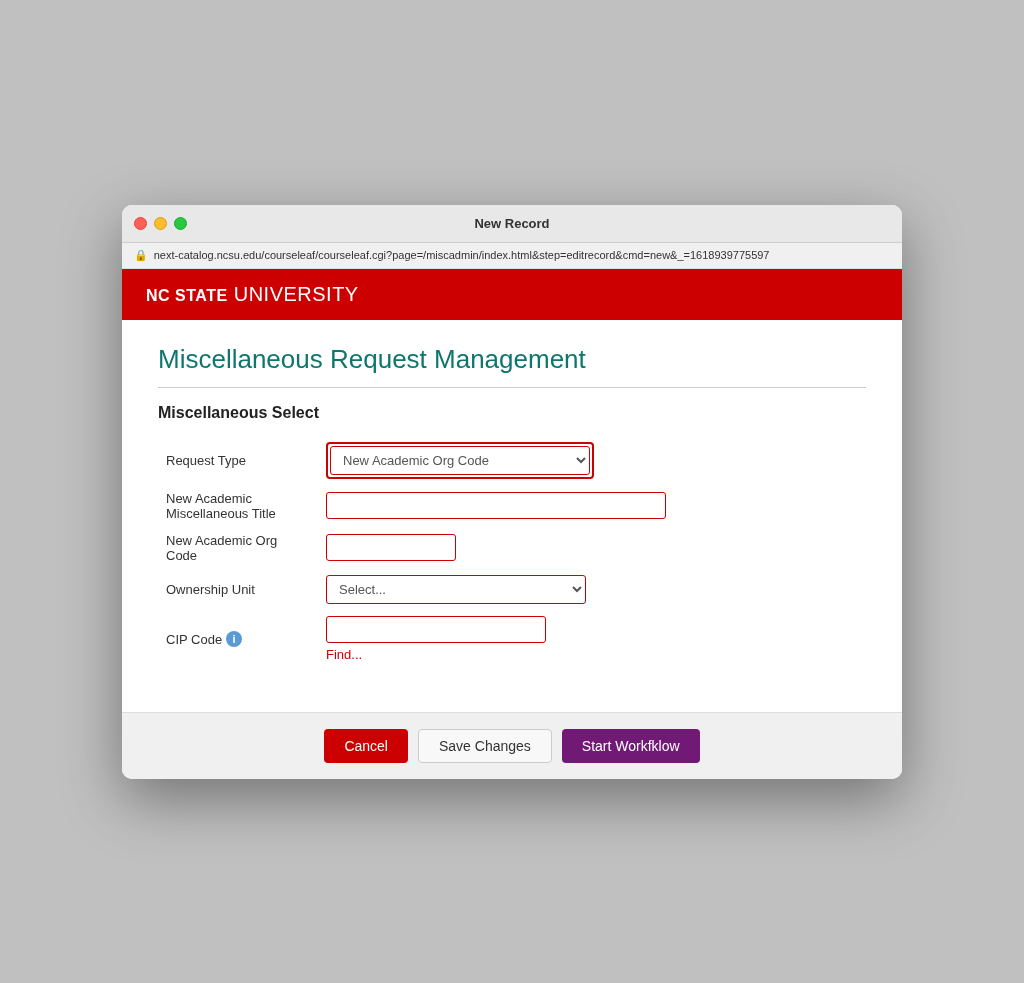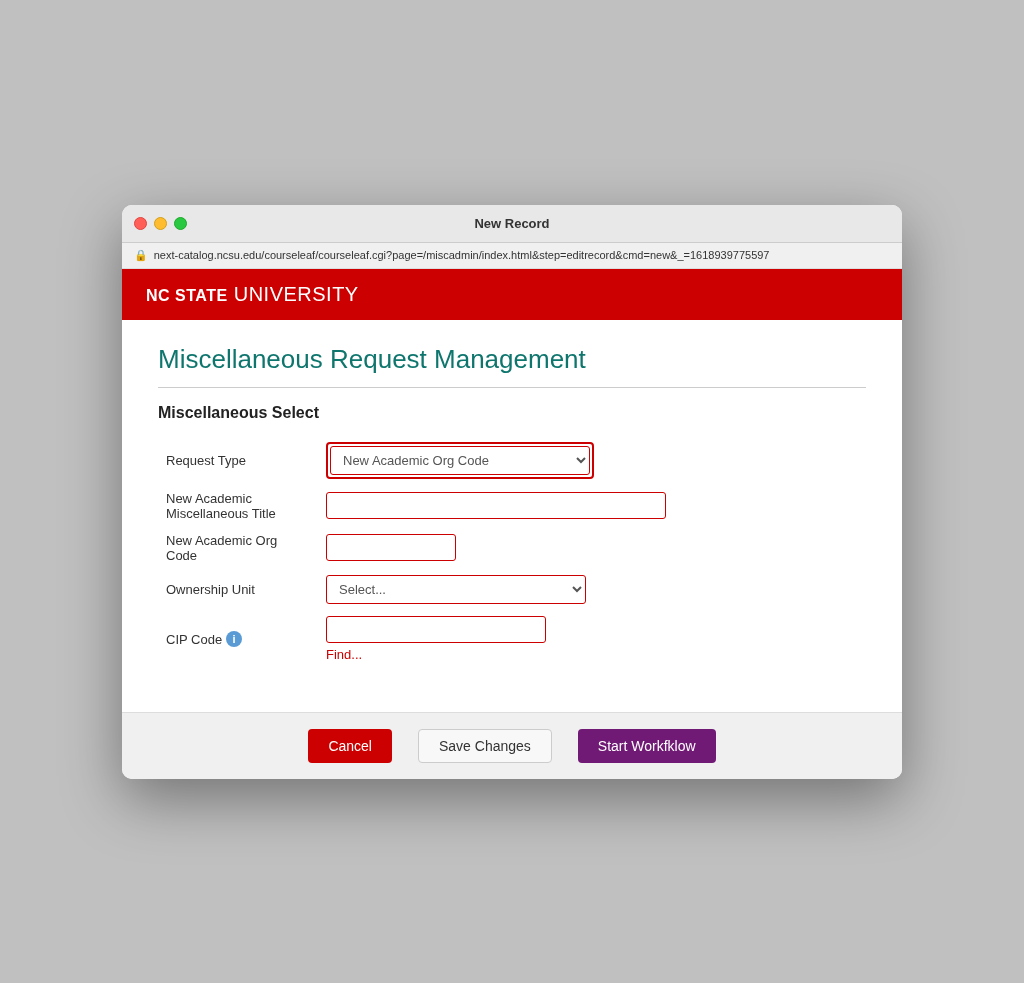--- a/index.html
+++ b/index.html
@@ -227,21 +227,21 @@
       cursor: pointer;
     }
 
     
     .footer-bar {
       background: #f0f0f0;
       border-top: 1px solid #ddd;
       padding: 16px 24px;
       display: flex;
       justify-content: center;
-      gap: 26px;
+      gap: 10px;
       margin-top: 20px;
     }
 
     .btn {
       padding: 8px 20px;
       border-radius: 4px;
       font-size: 14px;
       cursor: pointer;
       border: none;
       font-family: inherit;

